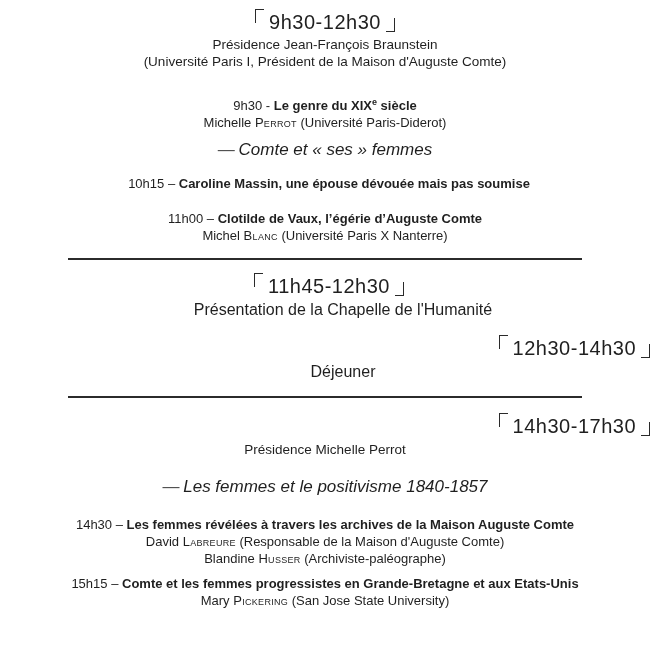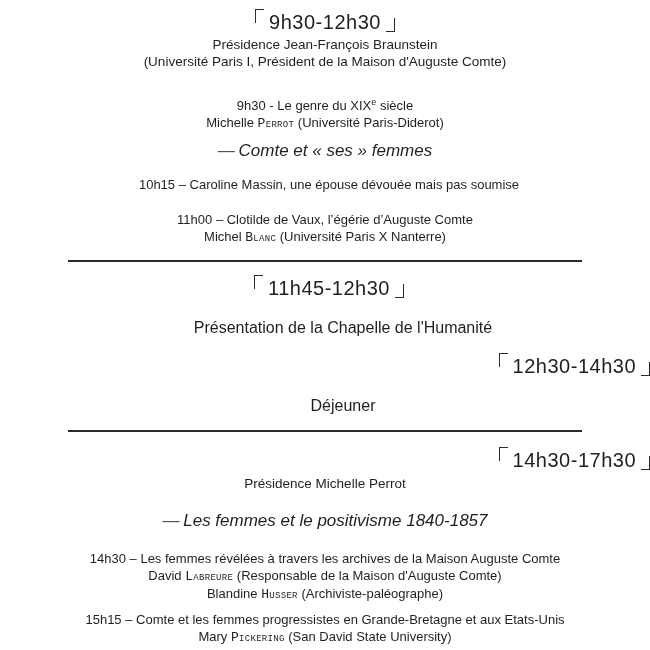--- a/index.html
+++ b/index.html
@@ -37,29 +37,29 @@
   }
   .bracket.close {
     border-right: 1.5px solid #2a2a2a;
     border-bottom: 1.5px solid #2a2a2a;
     margin-left: 5px;
     top: 3px;
   }
   .body-line { font-size: 13.5px; line-height: 17px; }
   .chair-block { margin-top: 2px; }
   .talk { font-size: 13px; line-height: 17px; }
-  .talk .title { font-weight: 400; }
-  .surname { font-variant: small-caps; letter-spacing: 0.3px; font-family: Liberation Mono, monospace; }
+  .talk .title { font-weight: 700; }
+  .surname { font-variant: small-caps; letter-spacing: 0.3px; }
   .theme-line {
     font-size: 17px;
     line-height: 22px;
     font-style: italic;
   }
   .theme-dash { font-style: normal; color: #4d4d4d; letter-spacing: -1px; }
-  .slot-label { font-size: 16px; line-height: 20px; margin-top: 18px; padding-left: 36px; }
+  .slot-label { font-size: 16px; line-height: 20px; margin-top: 2px; padding-left: 36px; }
   .divider {
     width: 506px;
     margin: 0 auto;
     border: none;
     border-top: 2px solid #2b2b2b;
   }
   .mt3  { margin-top: 3px; }
   .mt14 { margin-top: 14px; padding-left: 8px; }
   .mt16 { margin-top: 16px; text-align: right; }
   .mt18 { margin-top: 18px; }
@@ -159,17 +159,17 @@
   </div>
 
   <div class="talk mt20">
     <div>
       <span>15h15 –</span>
       <span class="title">Comte et les femmes progressistes en Grande-Bretagne et aux Etats-Unis</span>
     </div>
     <div>
       <span>Mary</span>
       <span class="surname">Pickering</span>
-      <span>(San David State University)</span>
+      <span>(San Jose State University)</span>
     </div>
   </div>
 
 </div>
 
 </body></html>

